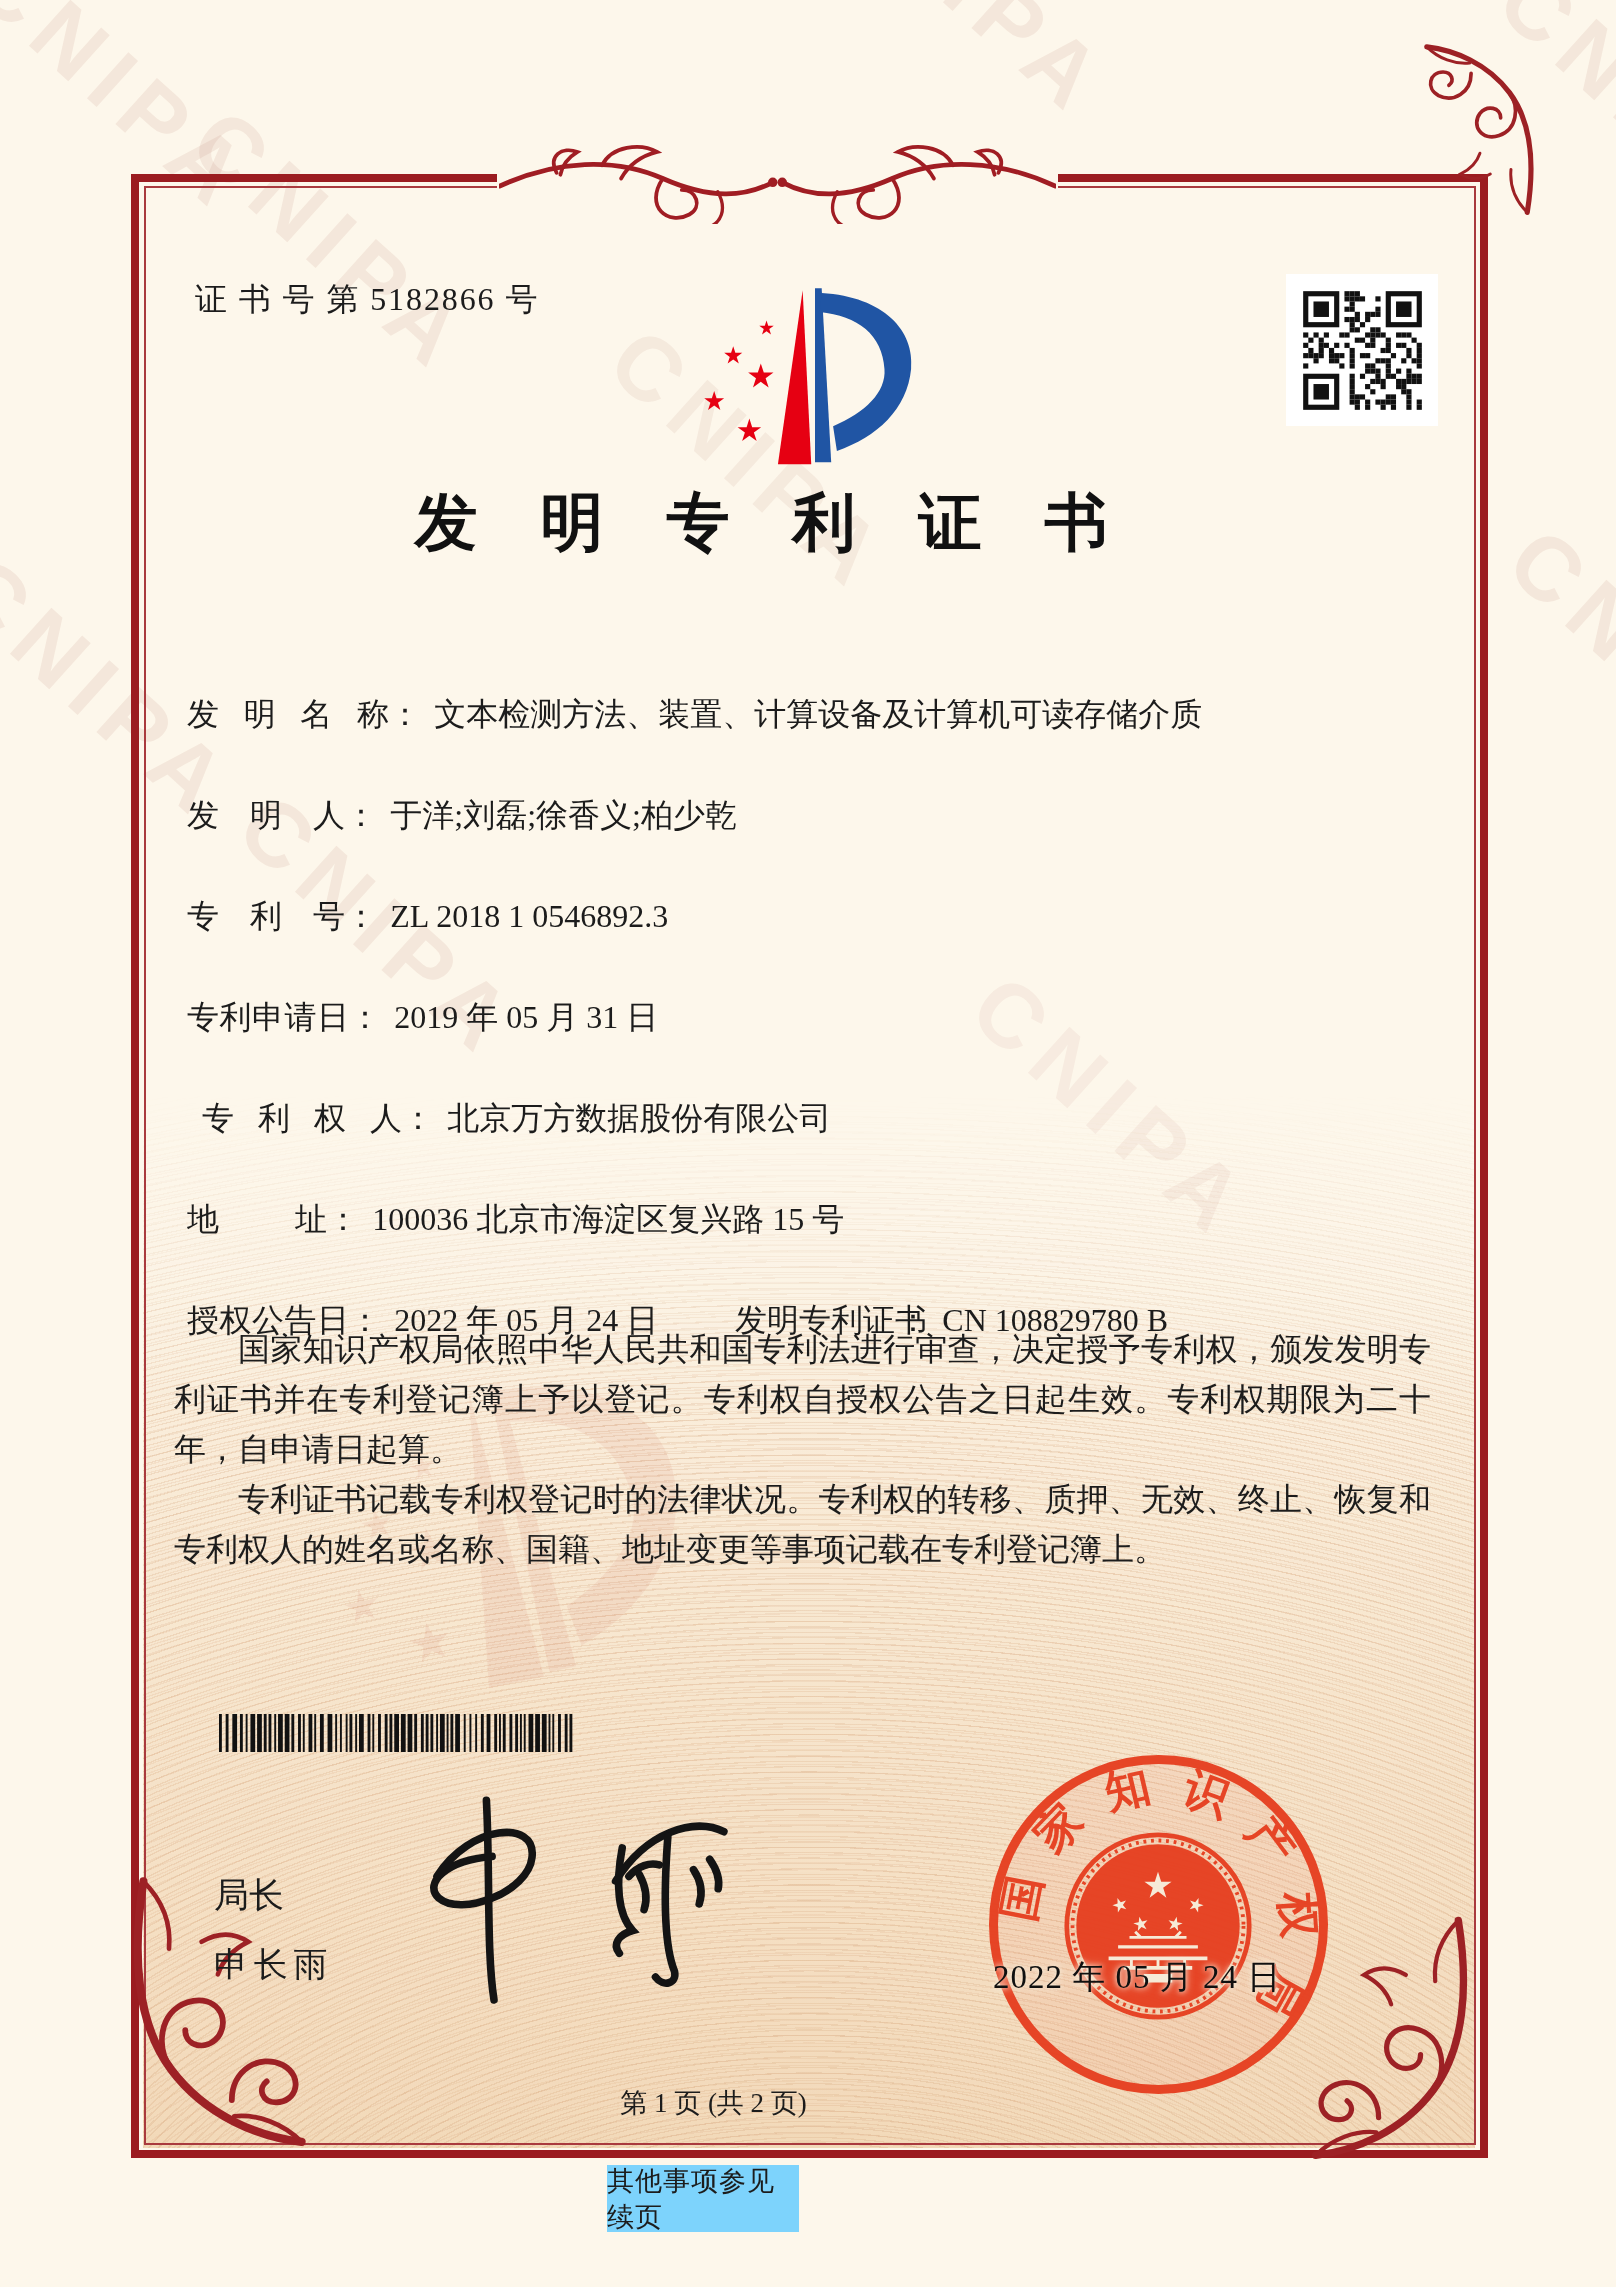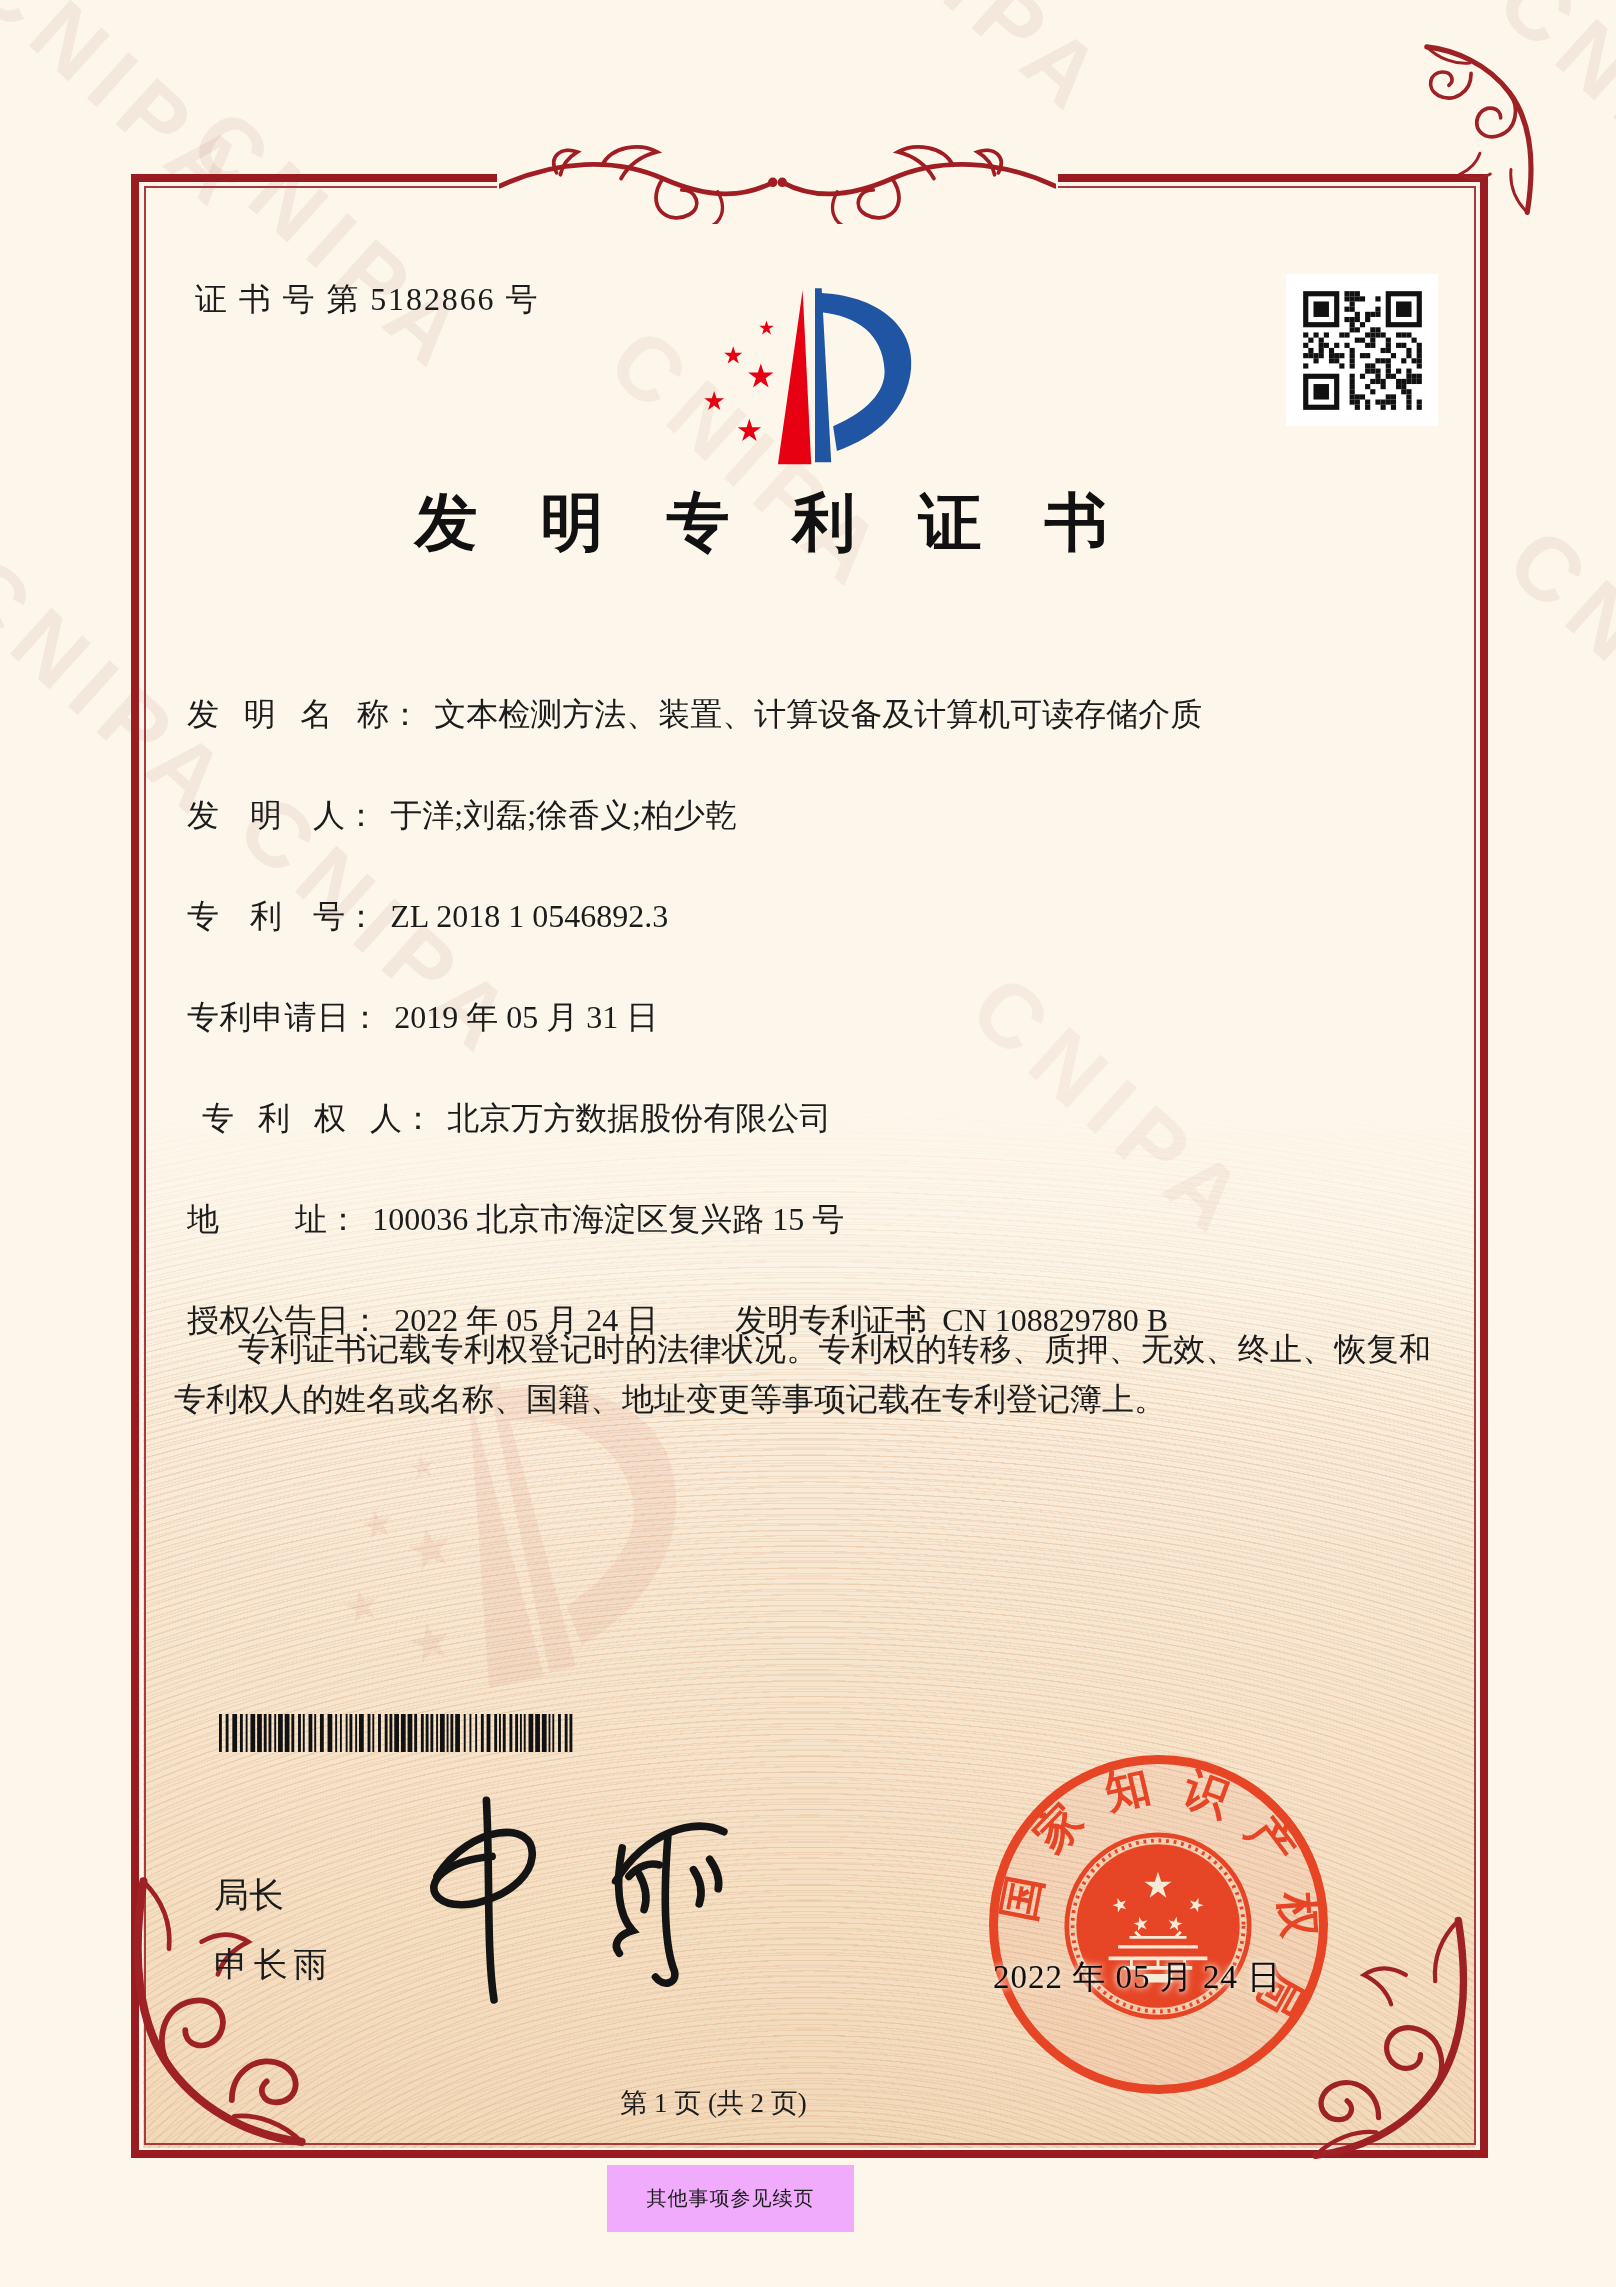--- a/index.html
+++ b/index.html
@@ -70,22 +70,22 @@
   .seal-ring{position:absolute;left:0;top:0;width:339px;height:339px;border-radius:50%;
     border:9.5px solid #e63d1e;box-sizing:border-box;
     background:radial-gradient(circle, rgba(232,57,28,.07) 0 70%, rgba(232,57,28,.12) 100%);}
   .seal-emblem{position:absolute;left:74px;top:76px;width:190px;height:190px}
   .arc-ch{position:absolute;left:50%;top:50%;font-size:45px;font-weight:700;color:#e63d1e;line-height:1}
   .seal-date{position:absolute;left:980px;top:1955px;width:314px;text-align:center;z-index:6;
     font-size:33px;letter-spacing:1px;color:#101010;
     text-shadow:0 0 4.8px #f7ecd9,0 0 8.6px #f7ecd9;}
   
   .page-no{position:absolute;left:528px;top:2085px;width:371px;text-align:center;font-size:27px;z-index:4}
-  .cont-box{position:absolute;left:607px;top:2165px;width:247px;height:67px;background:#f0abfc;z-index:4;
-    display:flex;align-items:center;justify-content:center;font-size:20px;letter-spacing:1px}
+  .cont-box{position:absolute;left:607px;top:2165px;width:192px;height:67px;background:#7dd3fc;z-index:4;
+    display:flex;align-items:center;justify-content:center;font-size:27px;letter-spacing:1px}
 </style>
 </head>
 <body>
 
 <div class="page">
 
   <svg width="0" height="0" style="position:absolute" aria-hidden="true">
     <defs>
       <path id="star" d="M0 -1 L0.224 -0.309 0.951 -0.309 0.363 0.118 0.588 0.809 0 0.382 -0.588 0.809 -0.363 0.118 -0.951 -0.309 -0.224 -0.309 Z"></path>
       <g id="flourish" stroke="#9d2125" fill="none" stroke-linecap="round">
@@ -360,20 +360,21 @@
           <span>：</span>
           <span class="fvalue">2022 年 05 月 24 日</span>
         </span><span class="fpair second">
           <span class="flabel" style="width: 162px;">发明专利证书</span>
           <span>：</span>
           <span class="fvalue">CN 108829780 B</span>
         </span></div>
     </div>
 
   <div class="paras">
+    <p>国家知识产权局依照中华人民共和国专利法进行审查，决定授予专利权，颁发发明专利证书并在专利登记簿上予以登记。专利权自授权公告之日起生效。专利权期限为二十年，自申请日起算。</p>
     <p>专利证书记载专利权登记时的法律状况。专利权的转移、质押、无效、终止、恢复和专利权人的姓名或名称、国籍、地址变更等事项记载在专利登记簿上。</p>
   </div>
 
   <svg class="barcode" id="barcodesvg" viewBox="0 0 378 40" preserveAspectRatio="none">
       <rect x="0" y="0" width="3" height="40" fill="#111"></rect>
       <rect x="7" y="0" width="3" height="40" fill="#111"></rect>
       <rect x="14" y="0" width="5" height="40" fill="#111"></rect>
       <rect x="22" y="0" width="3" height="40" fill="#111"></rect>
       <rect x="28" y="0" width="2" height="40" fill="#111"></rect>
       <rect x="33" y="0" width="5" height="40" fill="#111"></rect>

